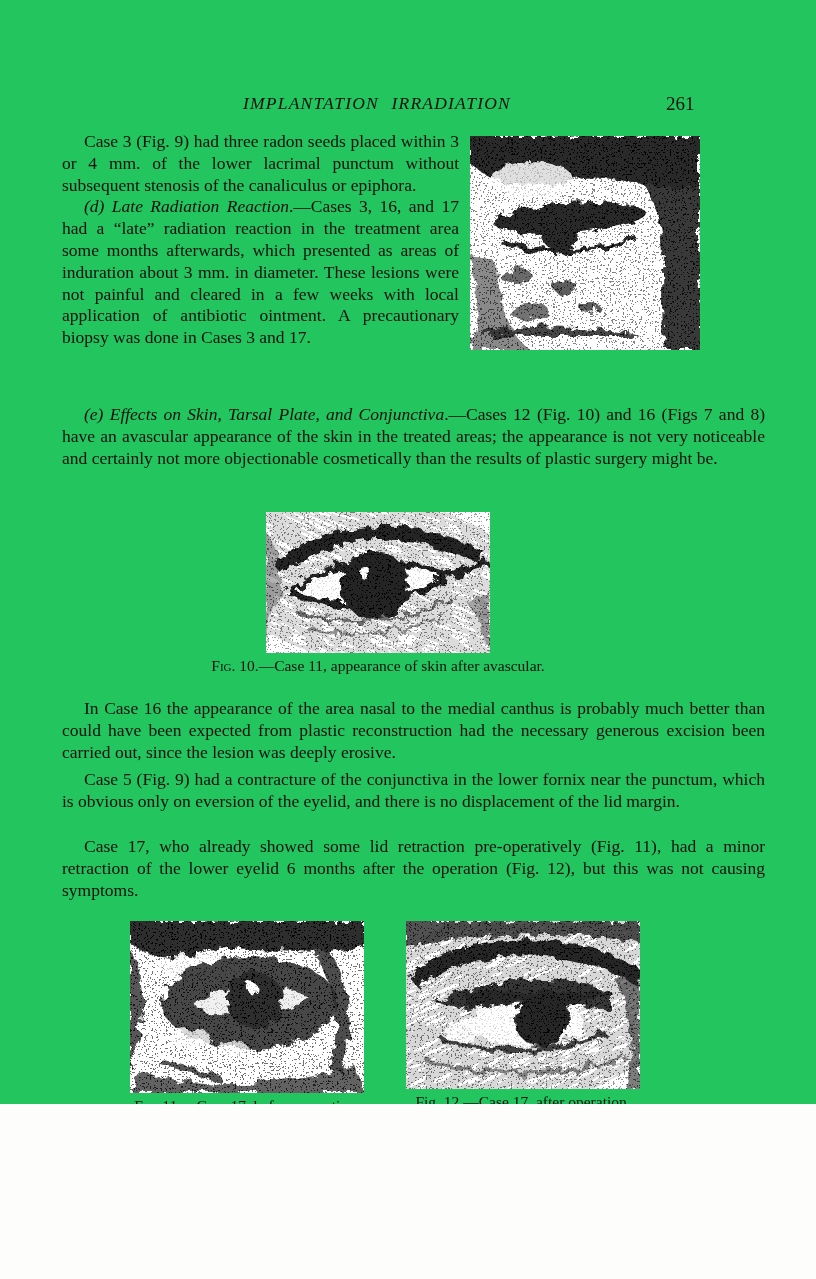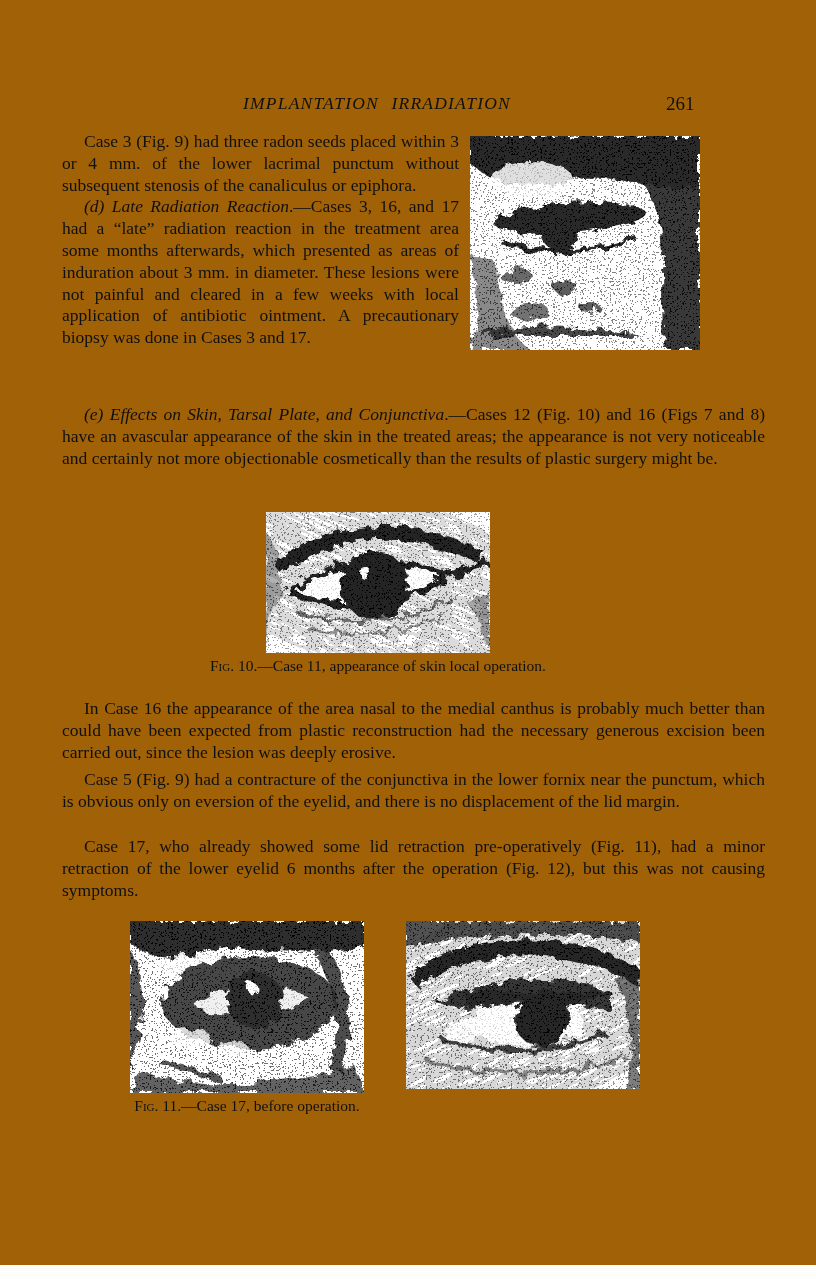--- a/index.html
+++ b/index.html
@@ -1,17 +1,17 @@
 <!DOCTYPE html>
 <html><head>
 <meta charset="utf-8">
 <style>
   html,body{margin:0;padding:0;background:#fdfdfb;}
   .page{
-    position:relative; width:816px; height:1265px; background:#a16207;
+    position:relative; width:816px; height:1104px; background:#22c55e;
     font-family:"Liberation Serif", serif; color:#101010; overflow:hidden;
   }
   .running-title{
     position:absolute; left:62px; top:93px; width:630px; text-align:center;
     font-style:italic; font-size:17.5px; letter-spacing:1.2px; word-spacing:7px; font-weight:500;
   }
   .page-number{ position:absolute; left:666px; top:93px; font-size:19px; }
   .bodytext{ font-size:17.5px; line-height:21.8px; text-align:justify; }
   .bodytext p{ margin:0; text-indent:22px; }
   .col-text{ position:absolute; left:62px; top:131px; width:397px; }
@@ -107,21 +107,21 @@
         <path d="M24,80 C60,48 132,44 180,62 C150,94 68,102 24,80 Z" fill="#fff" stroke="#000" stroke-width="6"></path>
         <circle cx="108" cy="73" r="34" fill="#000"></circle>
         <circle cx="99" cy="61" r="6" fill="#fff"></circle>
         <path d="M30,100 C80,116 150,108 185,86" stroke="#333" stroke-width="3" fill="none" opacity="0.8"></path>
         <path d="M40,116 C90,128 150,120 178,102" stroke="#444" stroke-width="2.5" fill="none" opacity="0.7"></path>
         <path d="M0,20 C20,40 18,80 4,110 L0,141 Z" fill="#000" opacity="0.35"></path>
         <path d="M200,90 C214,104 218,124 224,141 L224,80 Z" fill="#000" opacity="0.4"></path>
       </g>
       <rect x="-5" y="-5" width="234" height="151" filter="url(#grainF)" opacity="0.14"></rect>
     </svg>
-    <figcaption><span class="sc">Fig. 10.</span><span>—Case 11, appearance of skin local operation.</span></figcaption>
+    <figcaption><span class="sc">Fig. 10.</span><span>—Case 11, appearance of skin after avascular.</span></figcaption>
   </figure>
 
   <div class="pw p-case16 bodytext">
     <p><span>In Case 16 the appearance of the area nasal to the medial canthus is probably much better than could have been expected from plastic reconstruction had the necessary generous excision been carried out, since the lesion was deeply erosive.</span></p>
   </div>
   <div class="pw p-case3b bodytext">
     <p><span>Case 5 (Fig. 9) had a contracture of the conjunctiva in the lower fornix near the punctum, which is obvious only on eversion of the eyelid, and there is no displacement of the lid margin.</span></p>
   </div>
   <div class="pw p-case17 bodytext">
     <p><span>Case 17, who already showed some lid retraction pre-operatively (Fig. 11), had a minor retraction of the lower eyelid 6 months after the operation (Fig. 12), but this was not causing symptoms.</span></p>
@@ -162,15 +162,16 @@
         <ellipse cx="120" cy="102" rx="58" ry="23" fill="#fff"></ellipse>
         <circle cx="136" cy="99" r="27" fill="#000"></circle>
         <path d="M60,90 C100,78 170,78 205,92 L205,70 L60,70 Z" fill="#000" opacity="0.9"></path>
         <path d="M35,118 C85,136 160,132 200,112" stroke="#000" stroke-width="5" fill="none" opacity="0.85"></path>
         <ellipse cx="58" cy="110" rx="20" ry="12" fill="#fff" opacity="0.85"></ellipse>
         <path d="M20,140 C80,158 170,154 220,136" stroke="#222" stroke-width="4" fill="none" opacity="0.6"></path>
         <path d="M210,60 C226,90 228,130 220,168 L234,168 L234,50 Z" fill="#000" opacity="0.6"></path>
       </g>
       <rect x="-5" y="-5" width="244" height="178" filter="url(#grainF)" opacity="0.15"></rect>
     </svg>
+    <figcaption><span>Fig. 12.</span><span>—Case 17, after operation.</span></figcaption>
   </figure>
 
 </div>
 
 </body></html>

